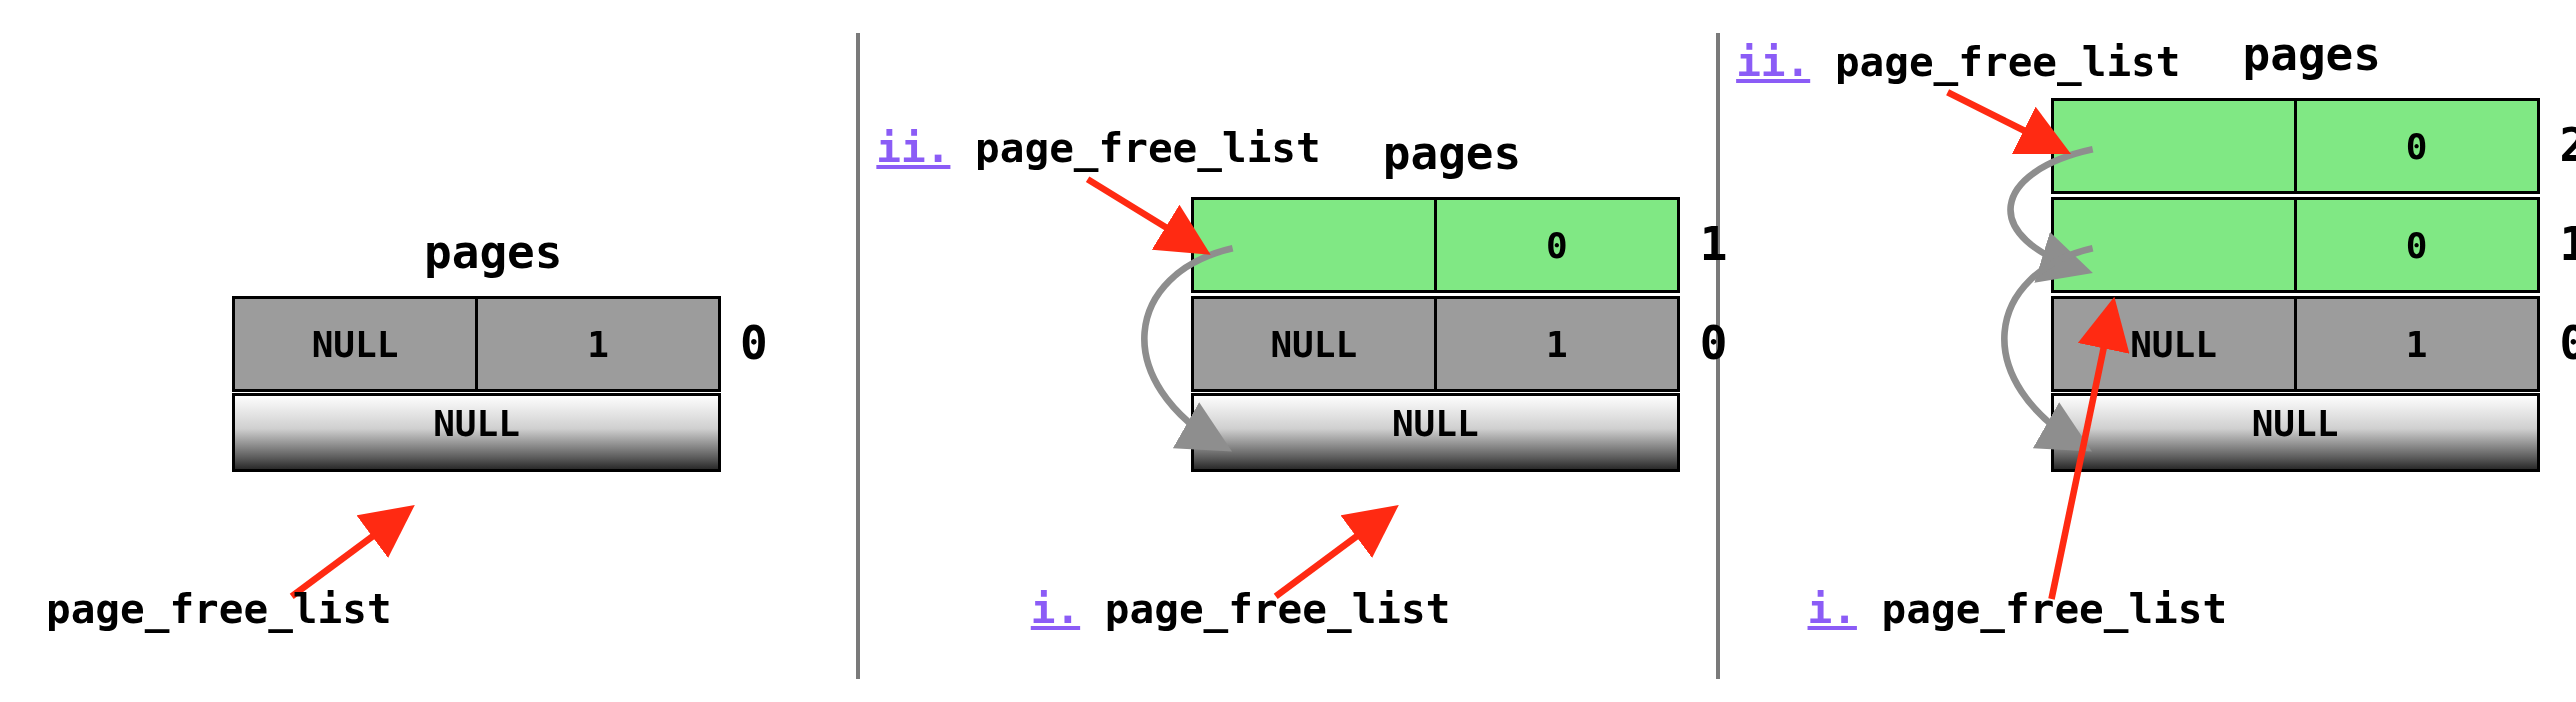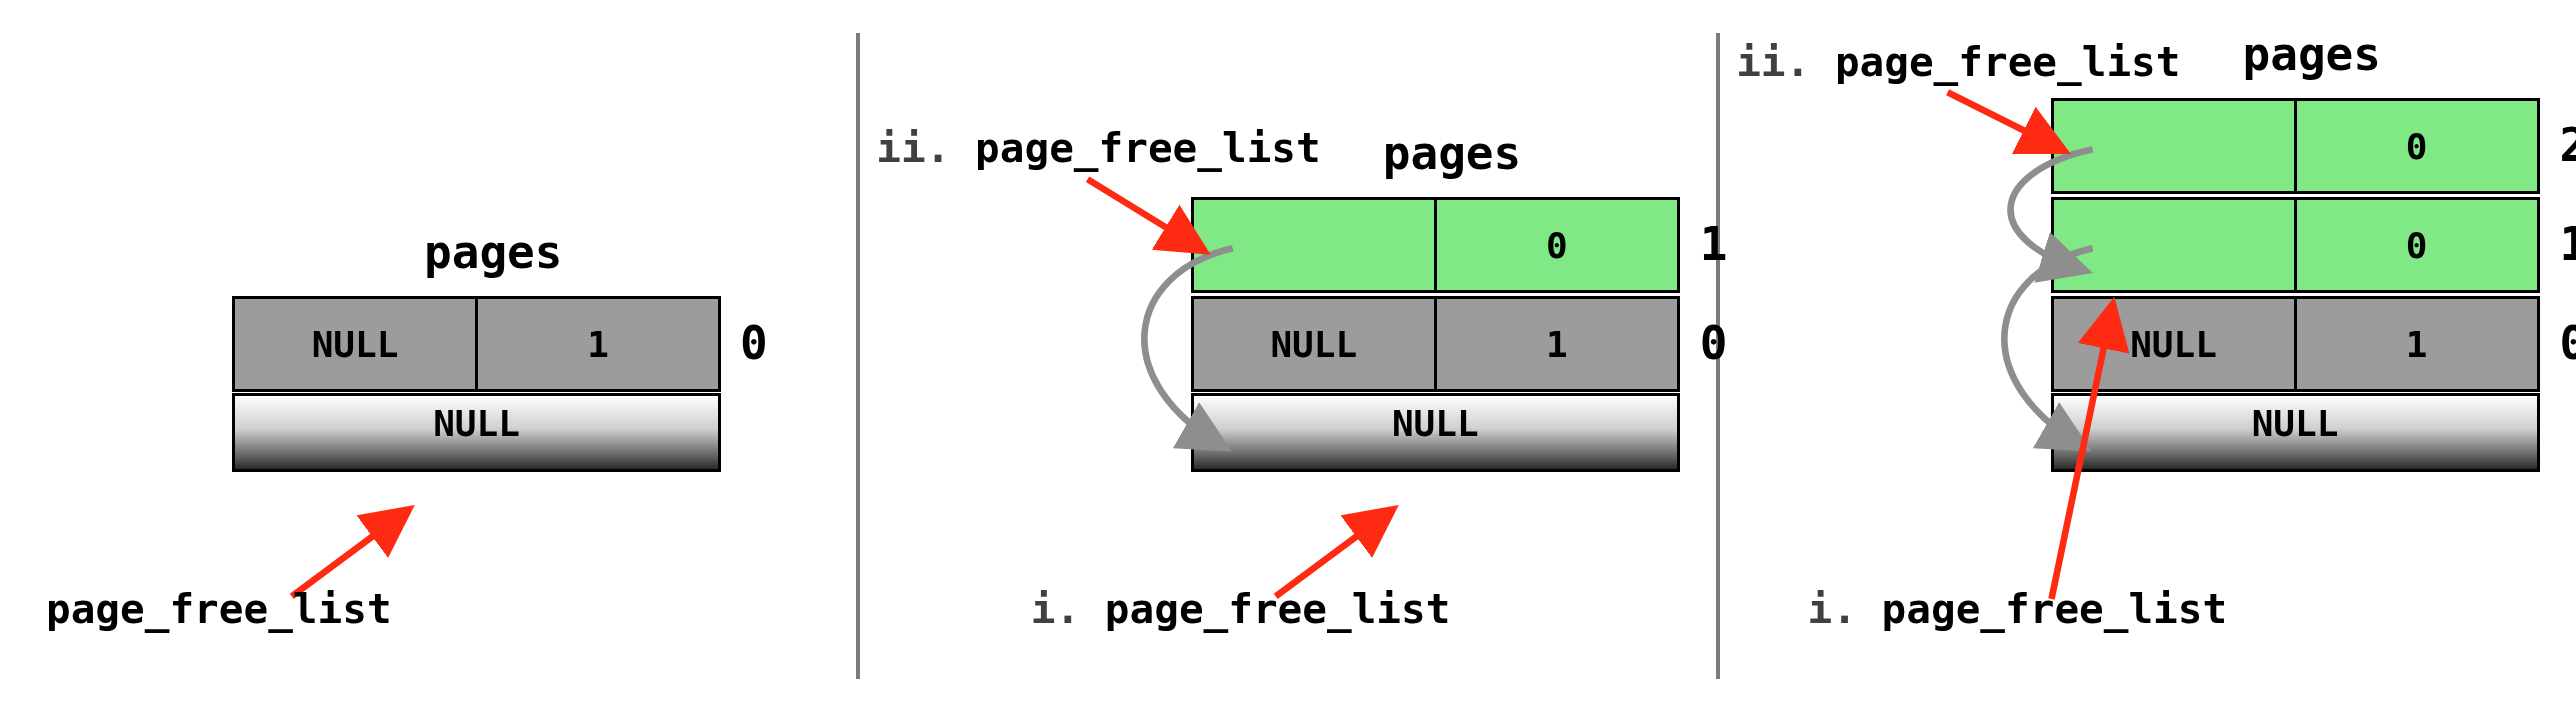--- a/index.html
+++ b/index.html
@@ -92,21 +92,21 @@
     border: 3.3px solid #000;
     display: flex;
     align-items: flex-start;
     justify-content: center;
     padding-top: 6.6px;
     font-size: 36px;
     font-weight: 800;
     background: linear-gradient(to bottom, #fdfdfd 0%, #cfcfcf 45%, #5a5a5a 85%, #2a2a2a 100%);
   }
 
-  .roman { color: #404040; }
+  .roman { color: #8b5cf6; text-decoration: underline; }
 </style>
 </head>
 <body>
 
 <svg width="0" height="0" style="position:absolute">
   <defs>
     <marker id="red-head" viewBox="0 0 12 12" refX="10" refY="6" markerWidth="8" markerHeight="8" orient="auto">
       <path d="M0,0 L12,6 L0,12 Z" fill="#ff2a12"></path>
     </marker>
     <marker id="gray-head" viewBox="0 0 12 12" refX="10" refY="6" markerWidth="8" markerHeight="8" orient="auto">

